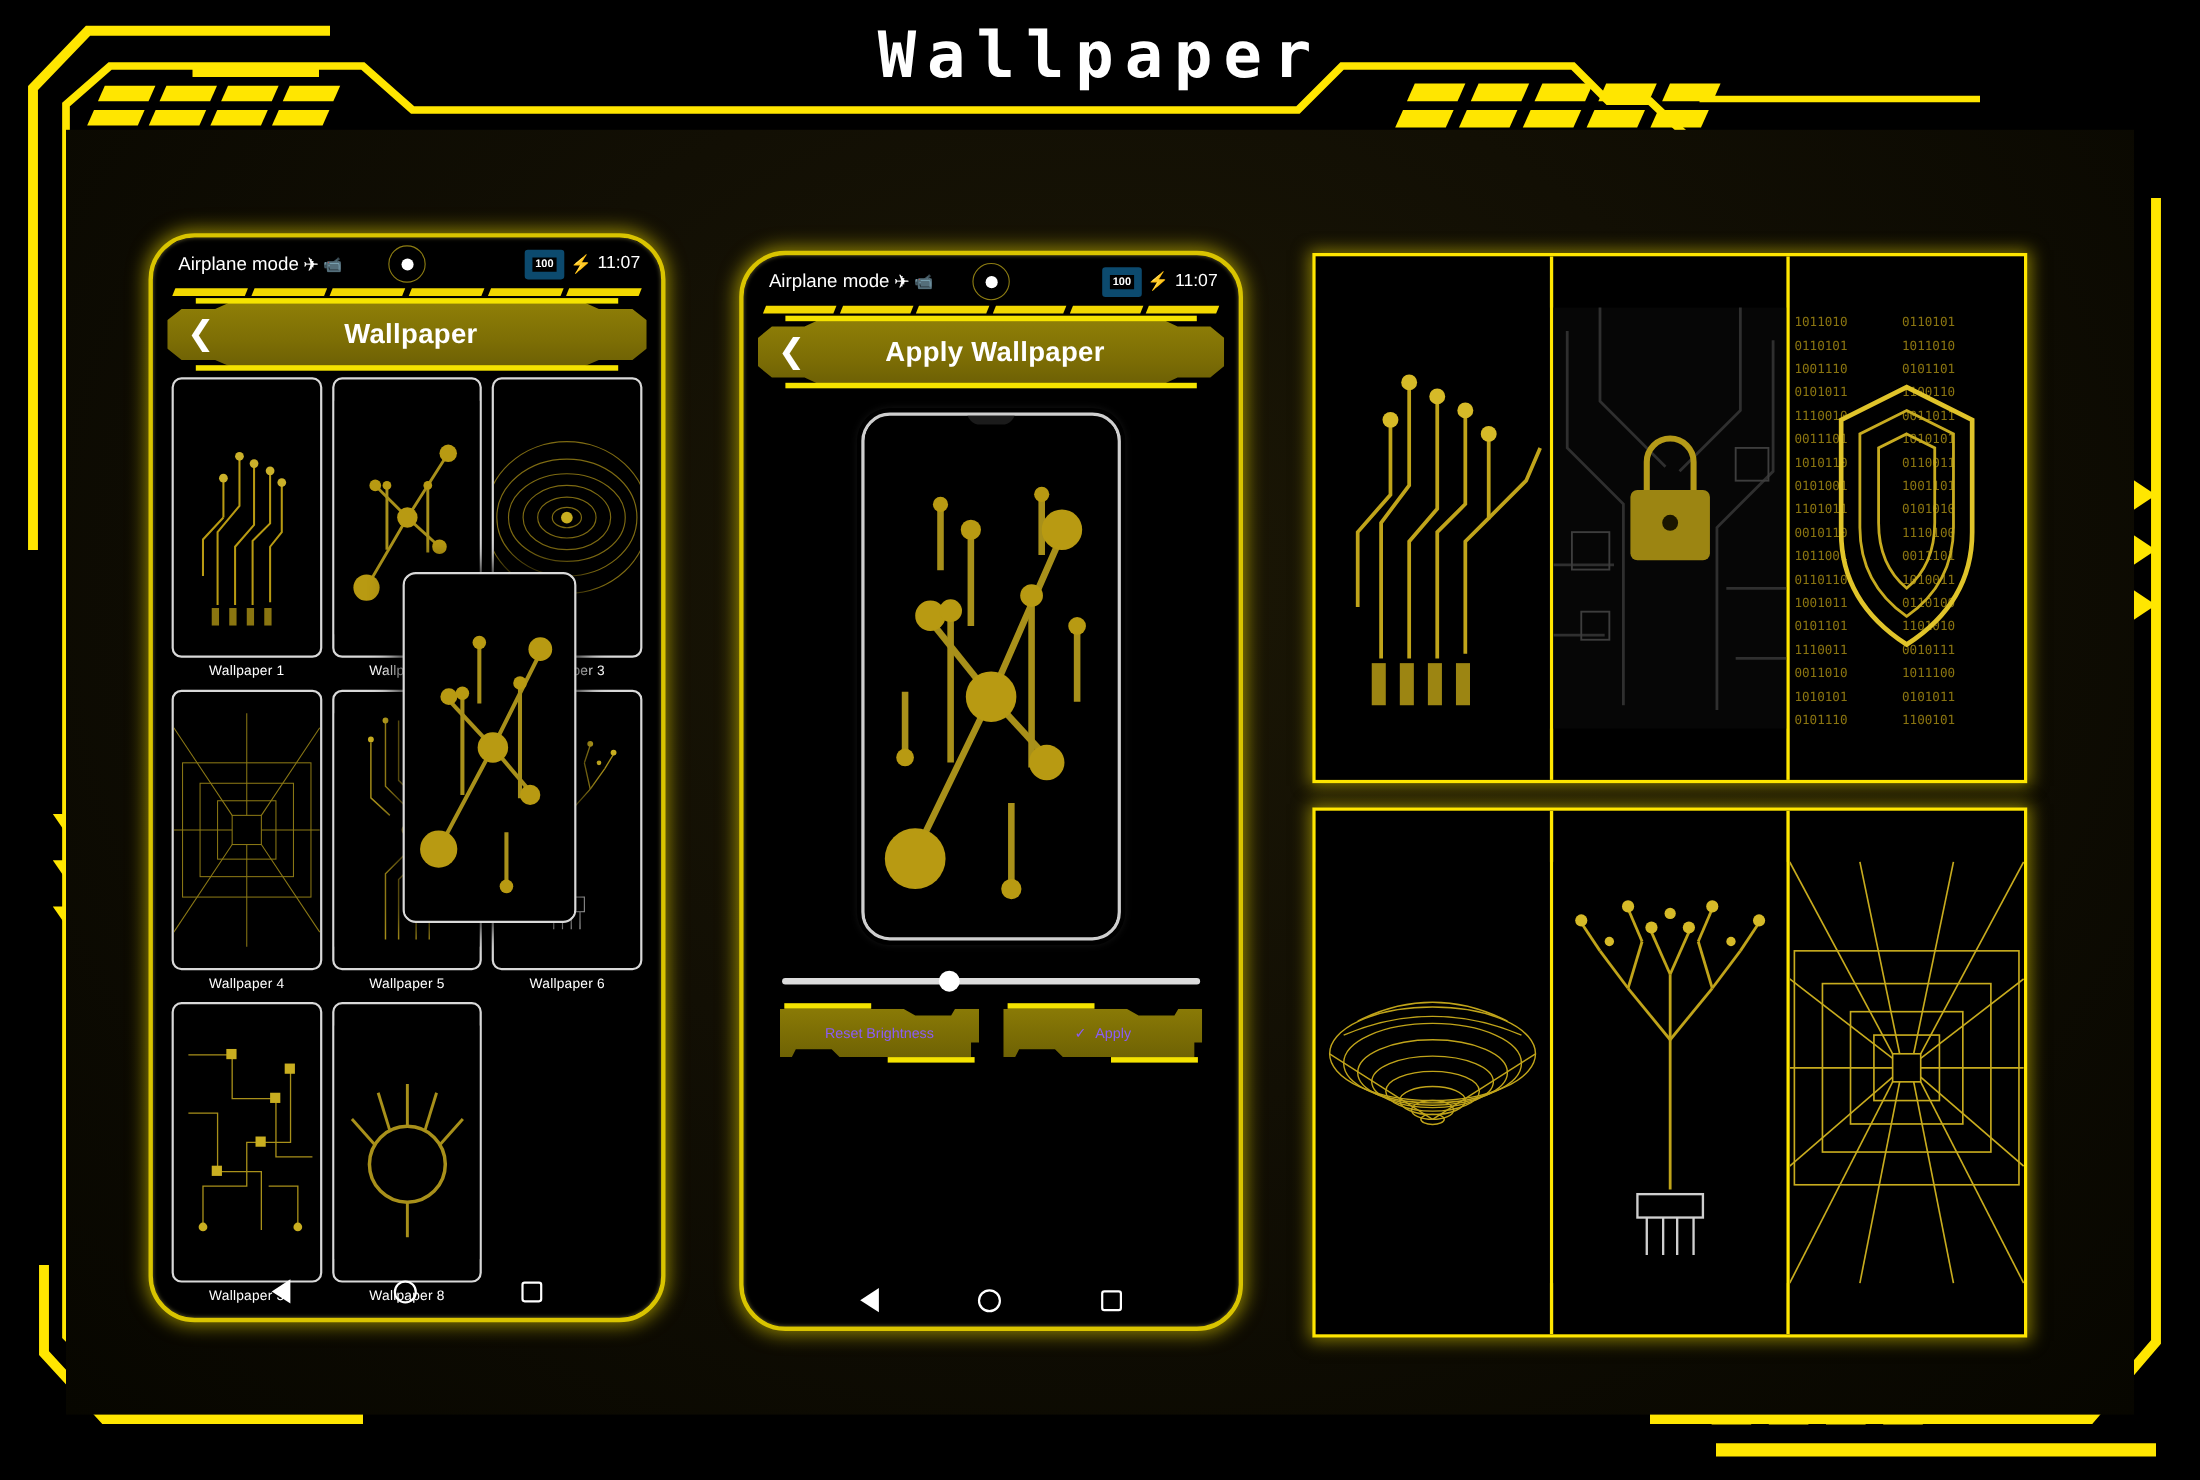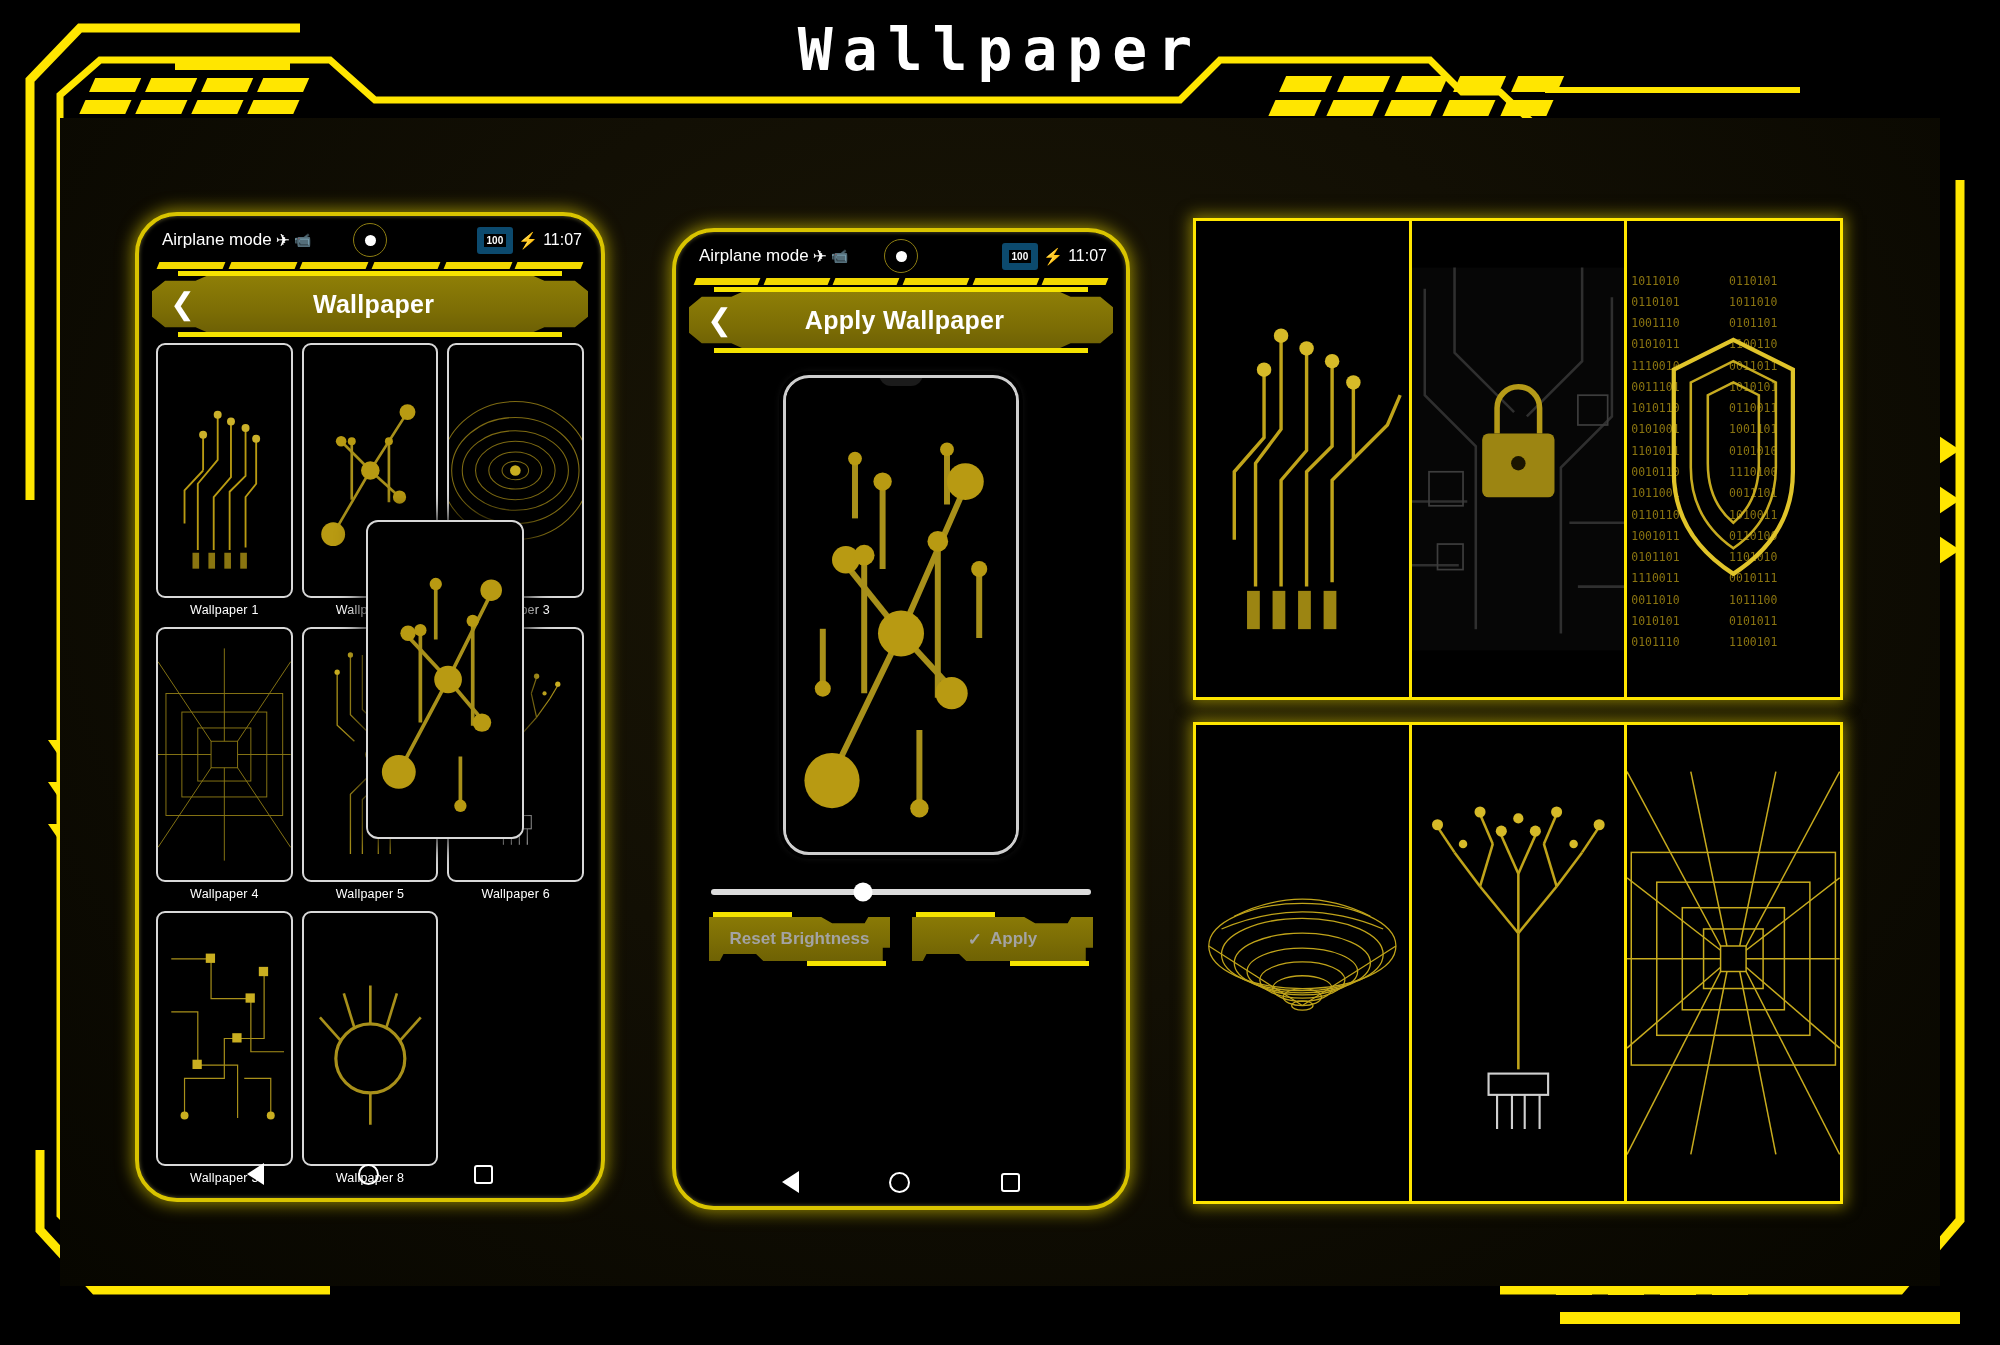--- a/index.html
+++ b/index.html
@@ -140,34 +140,34 @@
     position:relative; flex:1; height:44px; display:flex; align-items:center; justify-content:center;
     cursor:pointer;
   }
   .hud-btn .bg{
     position:absolute; inset:0;
     background:linear-gradient(180deg,#8a7a06,#6f6204);
     clip-path:polygon(0 0,62% 0,68% 14%,86% 14%,88% 0,100% 0,100% 70%,96% 70%,96% 100%,30% 100%,26% 84%,8% 84%,6% 100%,0 100%);
   }
   .hud-btn .ln-top{ position:absolute; top:-5px; left:2%; width:44%; height:5px; background:#f5e300; }
   .hud-btn .ln-bot{ position:absolute; bottom:-5px; right:2%; width:44%; height:5px; background:#f5e300; }
-  .hud-btn span.lbl{ position:relative; z-index:3; color:#a3a3a3; font-size:17px; font-weight:700; }
+  .hud-btn span.lbl{ position:relative; z-index:3; color:#8b5cf6; font-size:13px; font-weight:400; }
 
   
   .navbar{
     position:absolute; bottom:8px; left:0; right:0;
     display:flex; align-items:center; justify-content:space-around;
     padding:0 56px;
   }
   .nav-tri{ width:0;height:0;border-top:11px solid transparent;border-bottom:11px solid transparent;border-right:17px solid #fff; }
   .nav-cir{ width:21px;height:21px;border:2.5px solid #fff;border-radius:50%; }
   .nav-sq{ width:19px;height:19px;border:2.5px solid #fff;border-radius:3px; }
 
   
-  .gallery{ position:absolute; left:1193px; top:218px; width:740px; height:990px; }
+  .gallery{ position:absolute; left:1193px; top:230px; width:740px; height:990px; }
   .gal-row{
     position:absolute; left:0; width:650px; height:482px;
     display:flex; gap:0;
     border:3px solid #ffe600;
     box-shadow:0 0 14px 3px rgba(240,220,0,.5);
     background:#000; overflow:hidden;
   }
   .gal-row.r1{ top:0; }
   .gal-row.r2{ top:504px; }
   .gal-cell{ flex:1; position:relative; overflow:hidden; border-right:3px solid #ffe600; }

